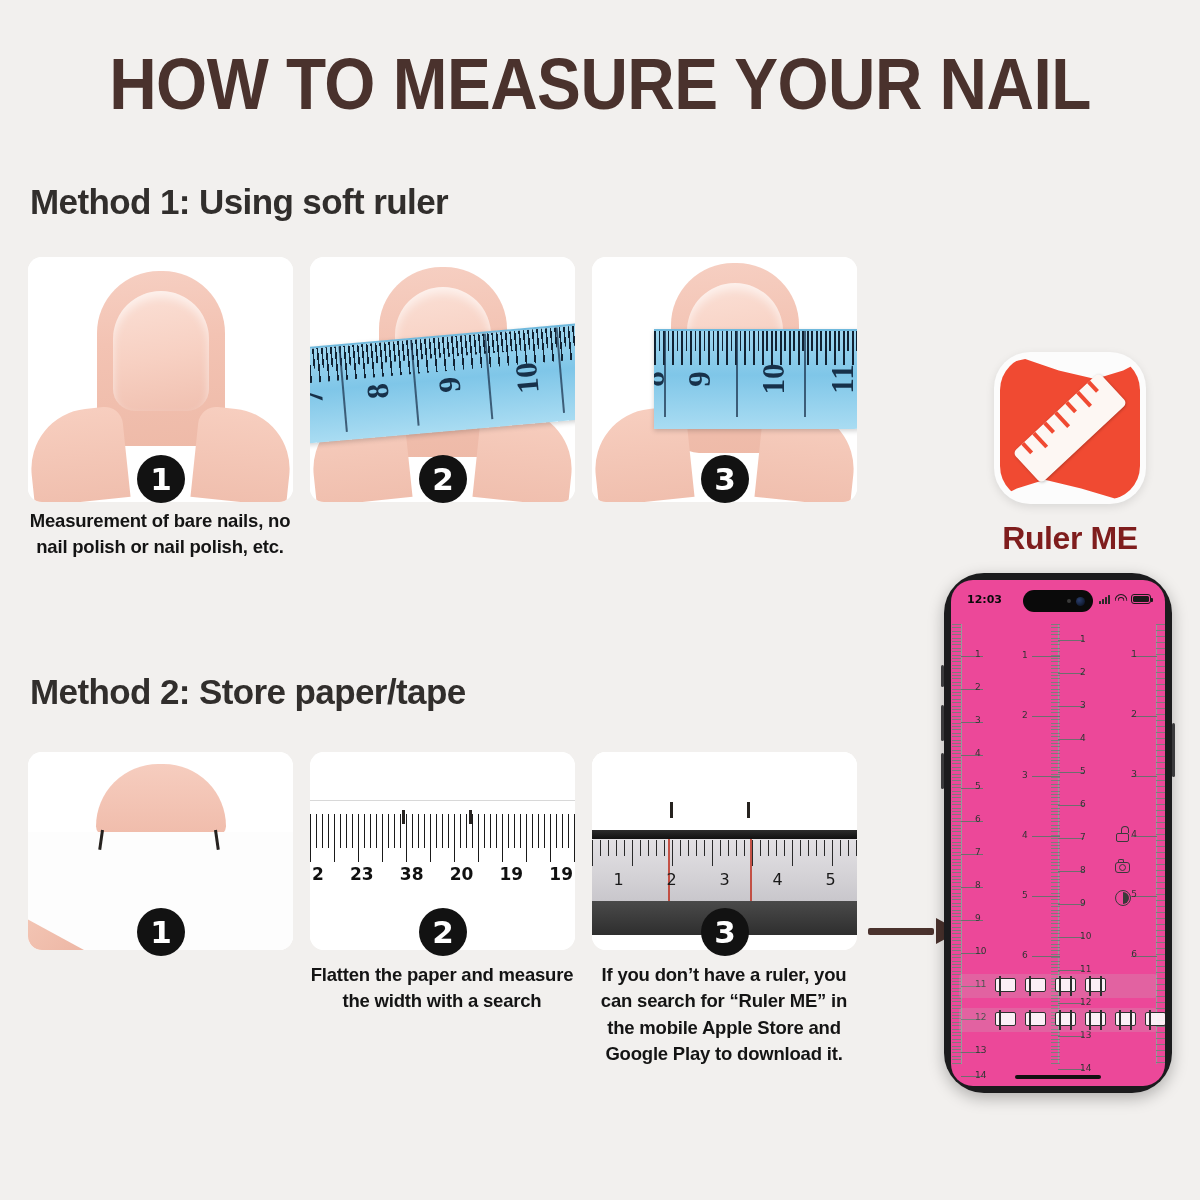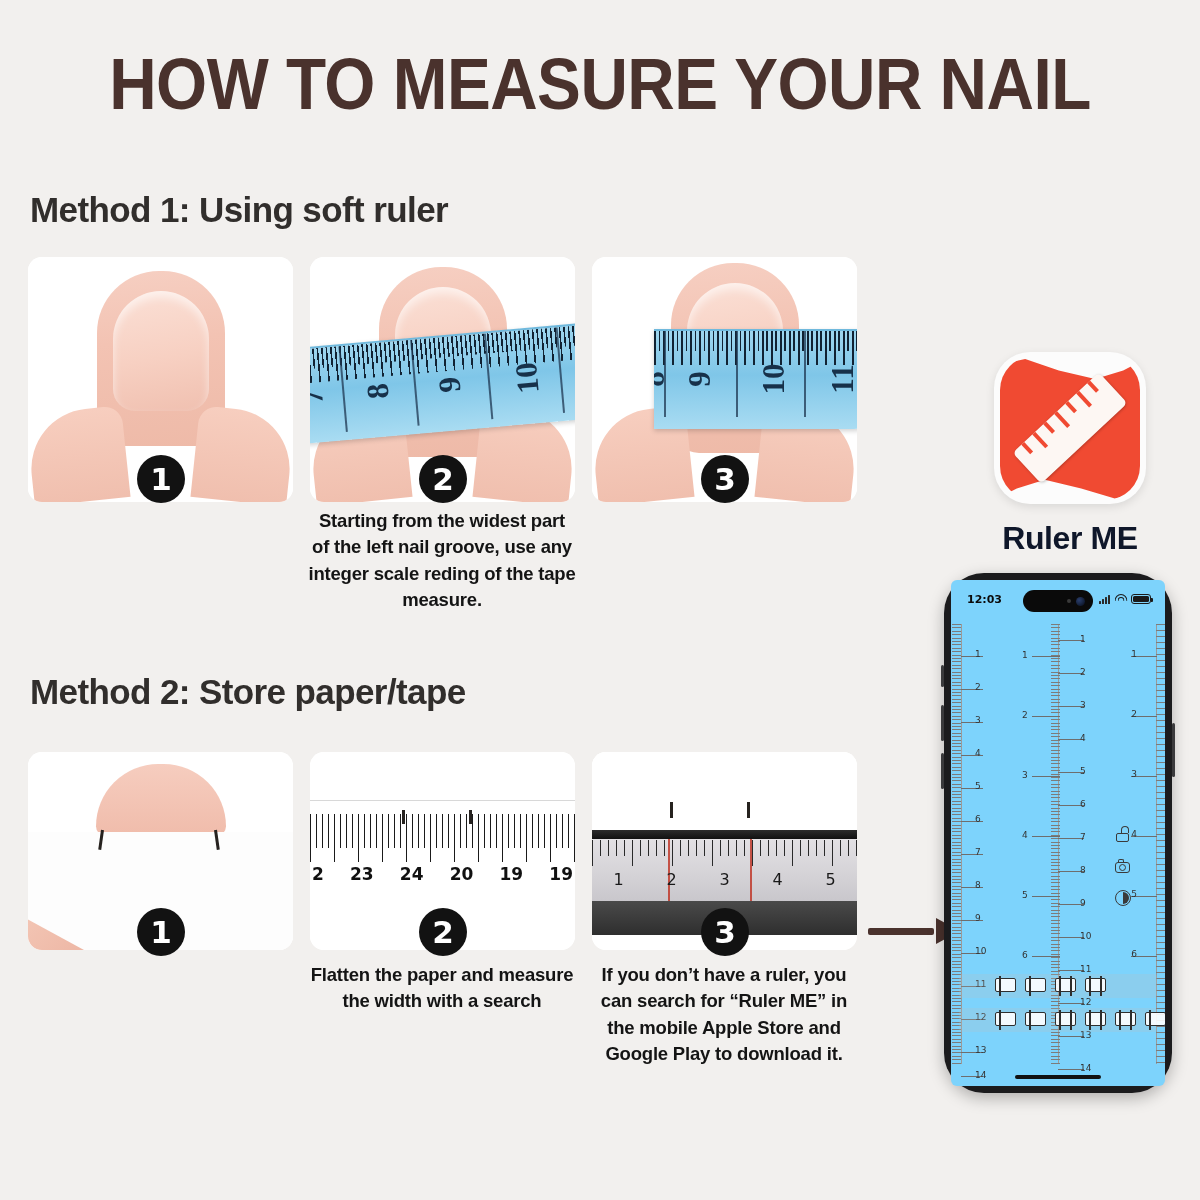--- a/index.html
+++ b/index.html
@@ -23,21 +23,21 @@
     transform: scaleX(1.06) scaleY(1.18);
     transform-origin: center top;
   }
 
   
   .method-head {
     position: absolute; left: 30px;
     font-size: 35px; font-weight: bold; color: #312e2c;
     letter-spacing: -0.6px;
   }
-  #m1head { top: 182px; margin-top: 8px; }
+  #m1head { top: 182px; }
   #m2head { top: 672px; }
 
   
   .card {
     position: absolute;
     background: #ffffff;
     border-radius: 14px;
     overflow: hidden;
   }
   .m1 { top: 257px; height: 245px; }
@@ -214,21 +214,21 @@
     transform: translate(-50%,-50%) rotate(-43deg);
     background: #fdf7f3;
     border-radius: 5px;
     box-shadow: 0 1px 3px rgba(0,0,0,.25);
   }
   .app-ruler i {
     position: absolute; top: 0; width: 4px; background: #f04a32;
   }
   .app-name {
     position: absolute; left: 960px; top: 520px; width: 220px;
-    text-align: center; font-size: 32px; font-weight: bold; color: #0f172a;
+    text-align: center; font-size: 32px; font-weight: bold; color: #7f1d1d;
     letter-spacing: -0.4px;
   }
 
   
   .arrow { position: absolute; left: 868px; top: 918px; width: 92px; height: 26px; }
   .arrow .shaft { position: absolute; left: 0; top: 10px; width: 66px; height: 7px; background: #4a322d; border-radius: 2px; }
   .arrow .head {
     position: absolute; right: 0; top: 0; width: 0; height: 0;
     border-top: 13px solid transparent; border-bottom: 13px solid transparent;
     border-left: 24px solid #4a322d;
@@ -245,21 +245,21 @@
   .phone-side {
     position: absolute; background: #3a3a3c; border-radius: 2px;
   }
   .btn-silence { left: -3px; top: 92px; width: 3px; height: 22px; }
   .btn-volup   { left: -3px; top: 132px; width: 3px; height: 36px; }
   .btn-voldn   { left: -3px; top: 180px; width: 3px; height: 36px; }
   .btn-power   { right: -3px; top: 150px; width: 3px; height: 54px; }
 
   .screen {
     position: absolute; left: 7px; top: 7px; right: 7px; bottom: 7px;
-    background: #7dd3fc; border-radius: 6px; overflow: hidden;
+    background: #ec4899; border-radius: 22px; overflow: hidden;
   }
   .island {
     position: absolute; left: 50%; top: 10px; transform: translateX(-50%);
     width: 70px; height: 22px; background: #0a0a0a; border-radius: 12px; z-index: 5;
     display: flex; align-items: center; justify-content: flex-end; padding-right: 8px; gap: 5px;
   }
   .island .dot { width: 4px; height: 4px; border-radius: 50%; background: #3a3a3a; }
   .island .cam { width: 9px; height: 9px; border-radius: 50%;
     background: radial-gradient(circle at 35% 35%, #2b3f6d 0%, #14203a 60%, #0a0a12 100%); }
   .status-time {
@@ -408,21 +408,21 @@
         <span class="tape-num" style="left:104px;">10</span>
         <span class="tape-num" style="left:174px;">11</span>
       </div>
     </div>
   </div>
 
   <div class="badge b-m1 bc1">1</div>
   <div class="badge b-m1 bc2">2</div>
   <div class="badge b-m1 bc3">3</div>
 
-  <div class="caption cap-m1 capc2">Starting from the widest part of the left nail groove, use any integer scale reding of the tape measure.</div>
+  <div class="caption cap-m1 capc1">Measurement of bare nails, no nail polish or nail polish, etc.</div>
 
   <div class="method-head" id="m2head">Method 2: Store paper/tape</div>
 
   <div class="card m2 col1">
     <div class="ph">
       <div class="paper-nail"></div>
       <div class="paper-sheet"></div>
       <div class="pen-tick" style="left:73px; top:78px; transform: rotate(8deg);"></div>
       <div class="pen-tick" style="left:186px; top:78px; transform: rotate(-8deg);"></div>
       <div class="paper-corner"></div>
@@ -432,21 +432,21 @@
   <div class="card m2 col2">
     <div class="ruler-paper">
       <div class="ruler-sheet-line"></div>
       <div class="pen-tick" style="left:92px; top:58px; height:14px;"></div>
       <div class="pen-tick" style="left:159px; top:58px; height:14px;"></div>
       <div class="rul-ticks-fine"></div>
       <div class="rul-ticks-mid"></div>
       <div class="rul-nums">
         <span>2</span>
         <span>23</span>
-        <span>24</span>
+        <span>38</span>
         <span>20</span>
         <span>19</span>
         <span>19</span>
       </div>
     </div>
   </div>
 
   <div class="card m2 col3">
     <div class="ph">
       <div class="metal-top"></div>

